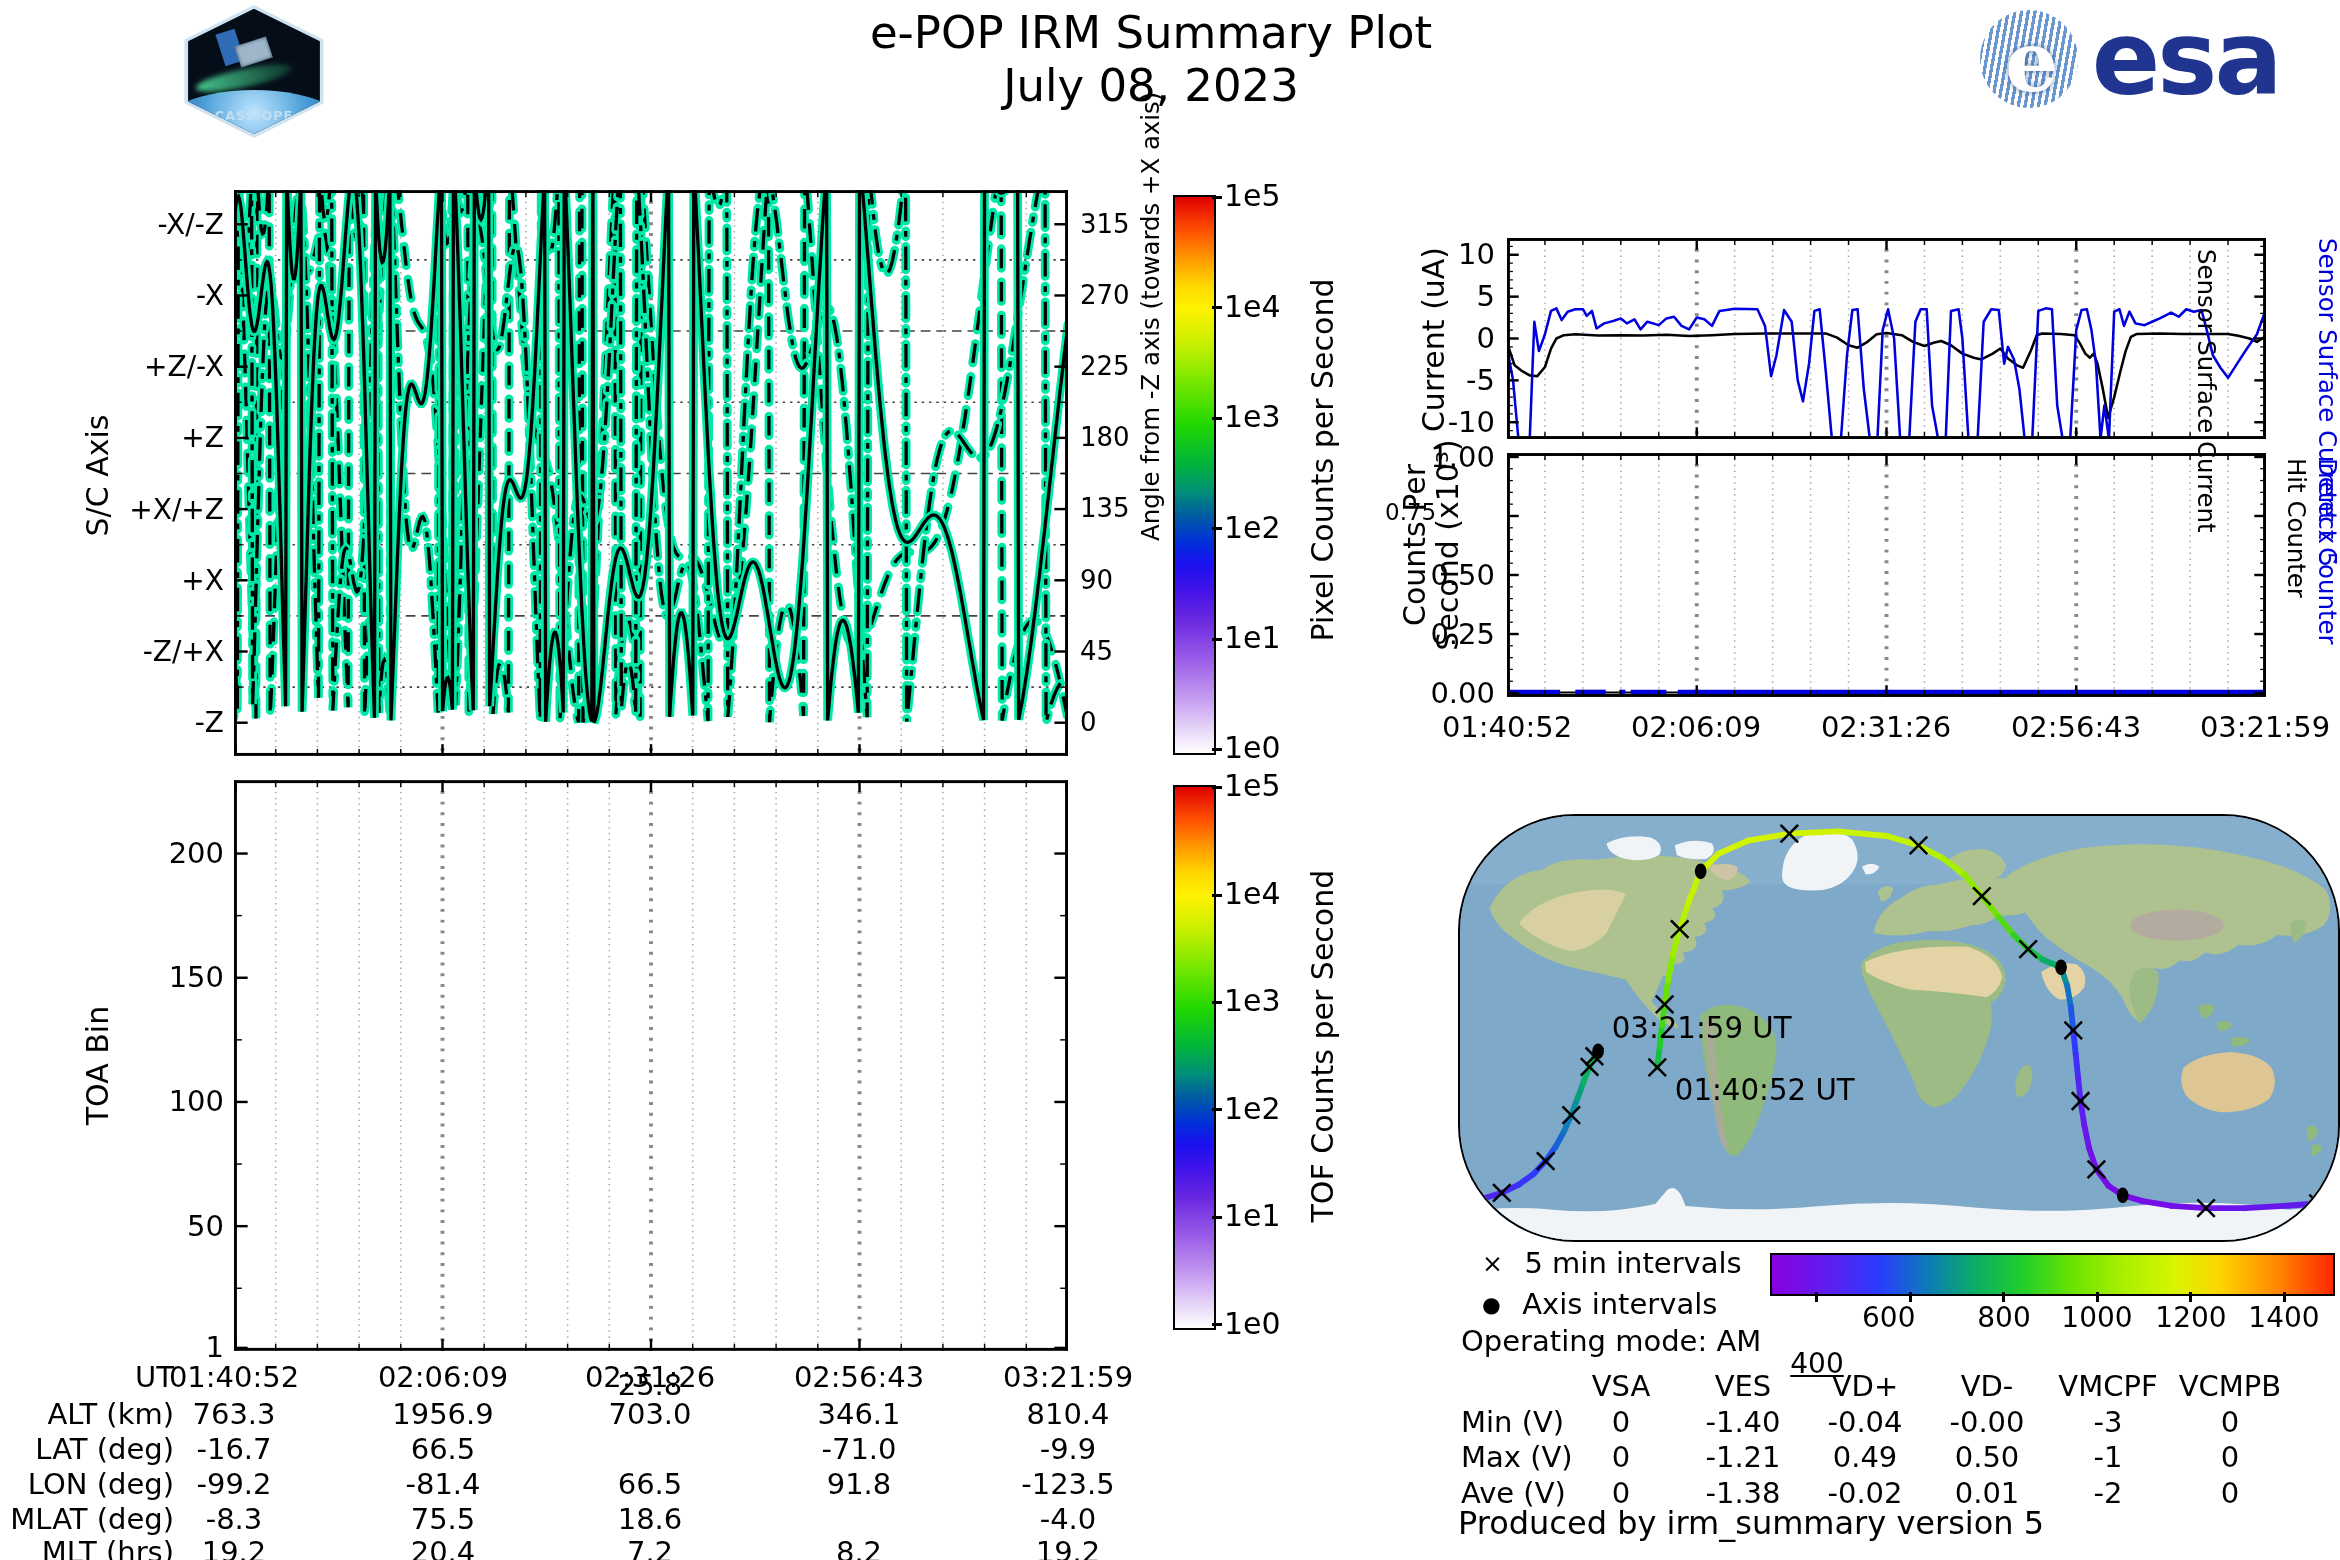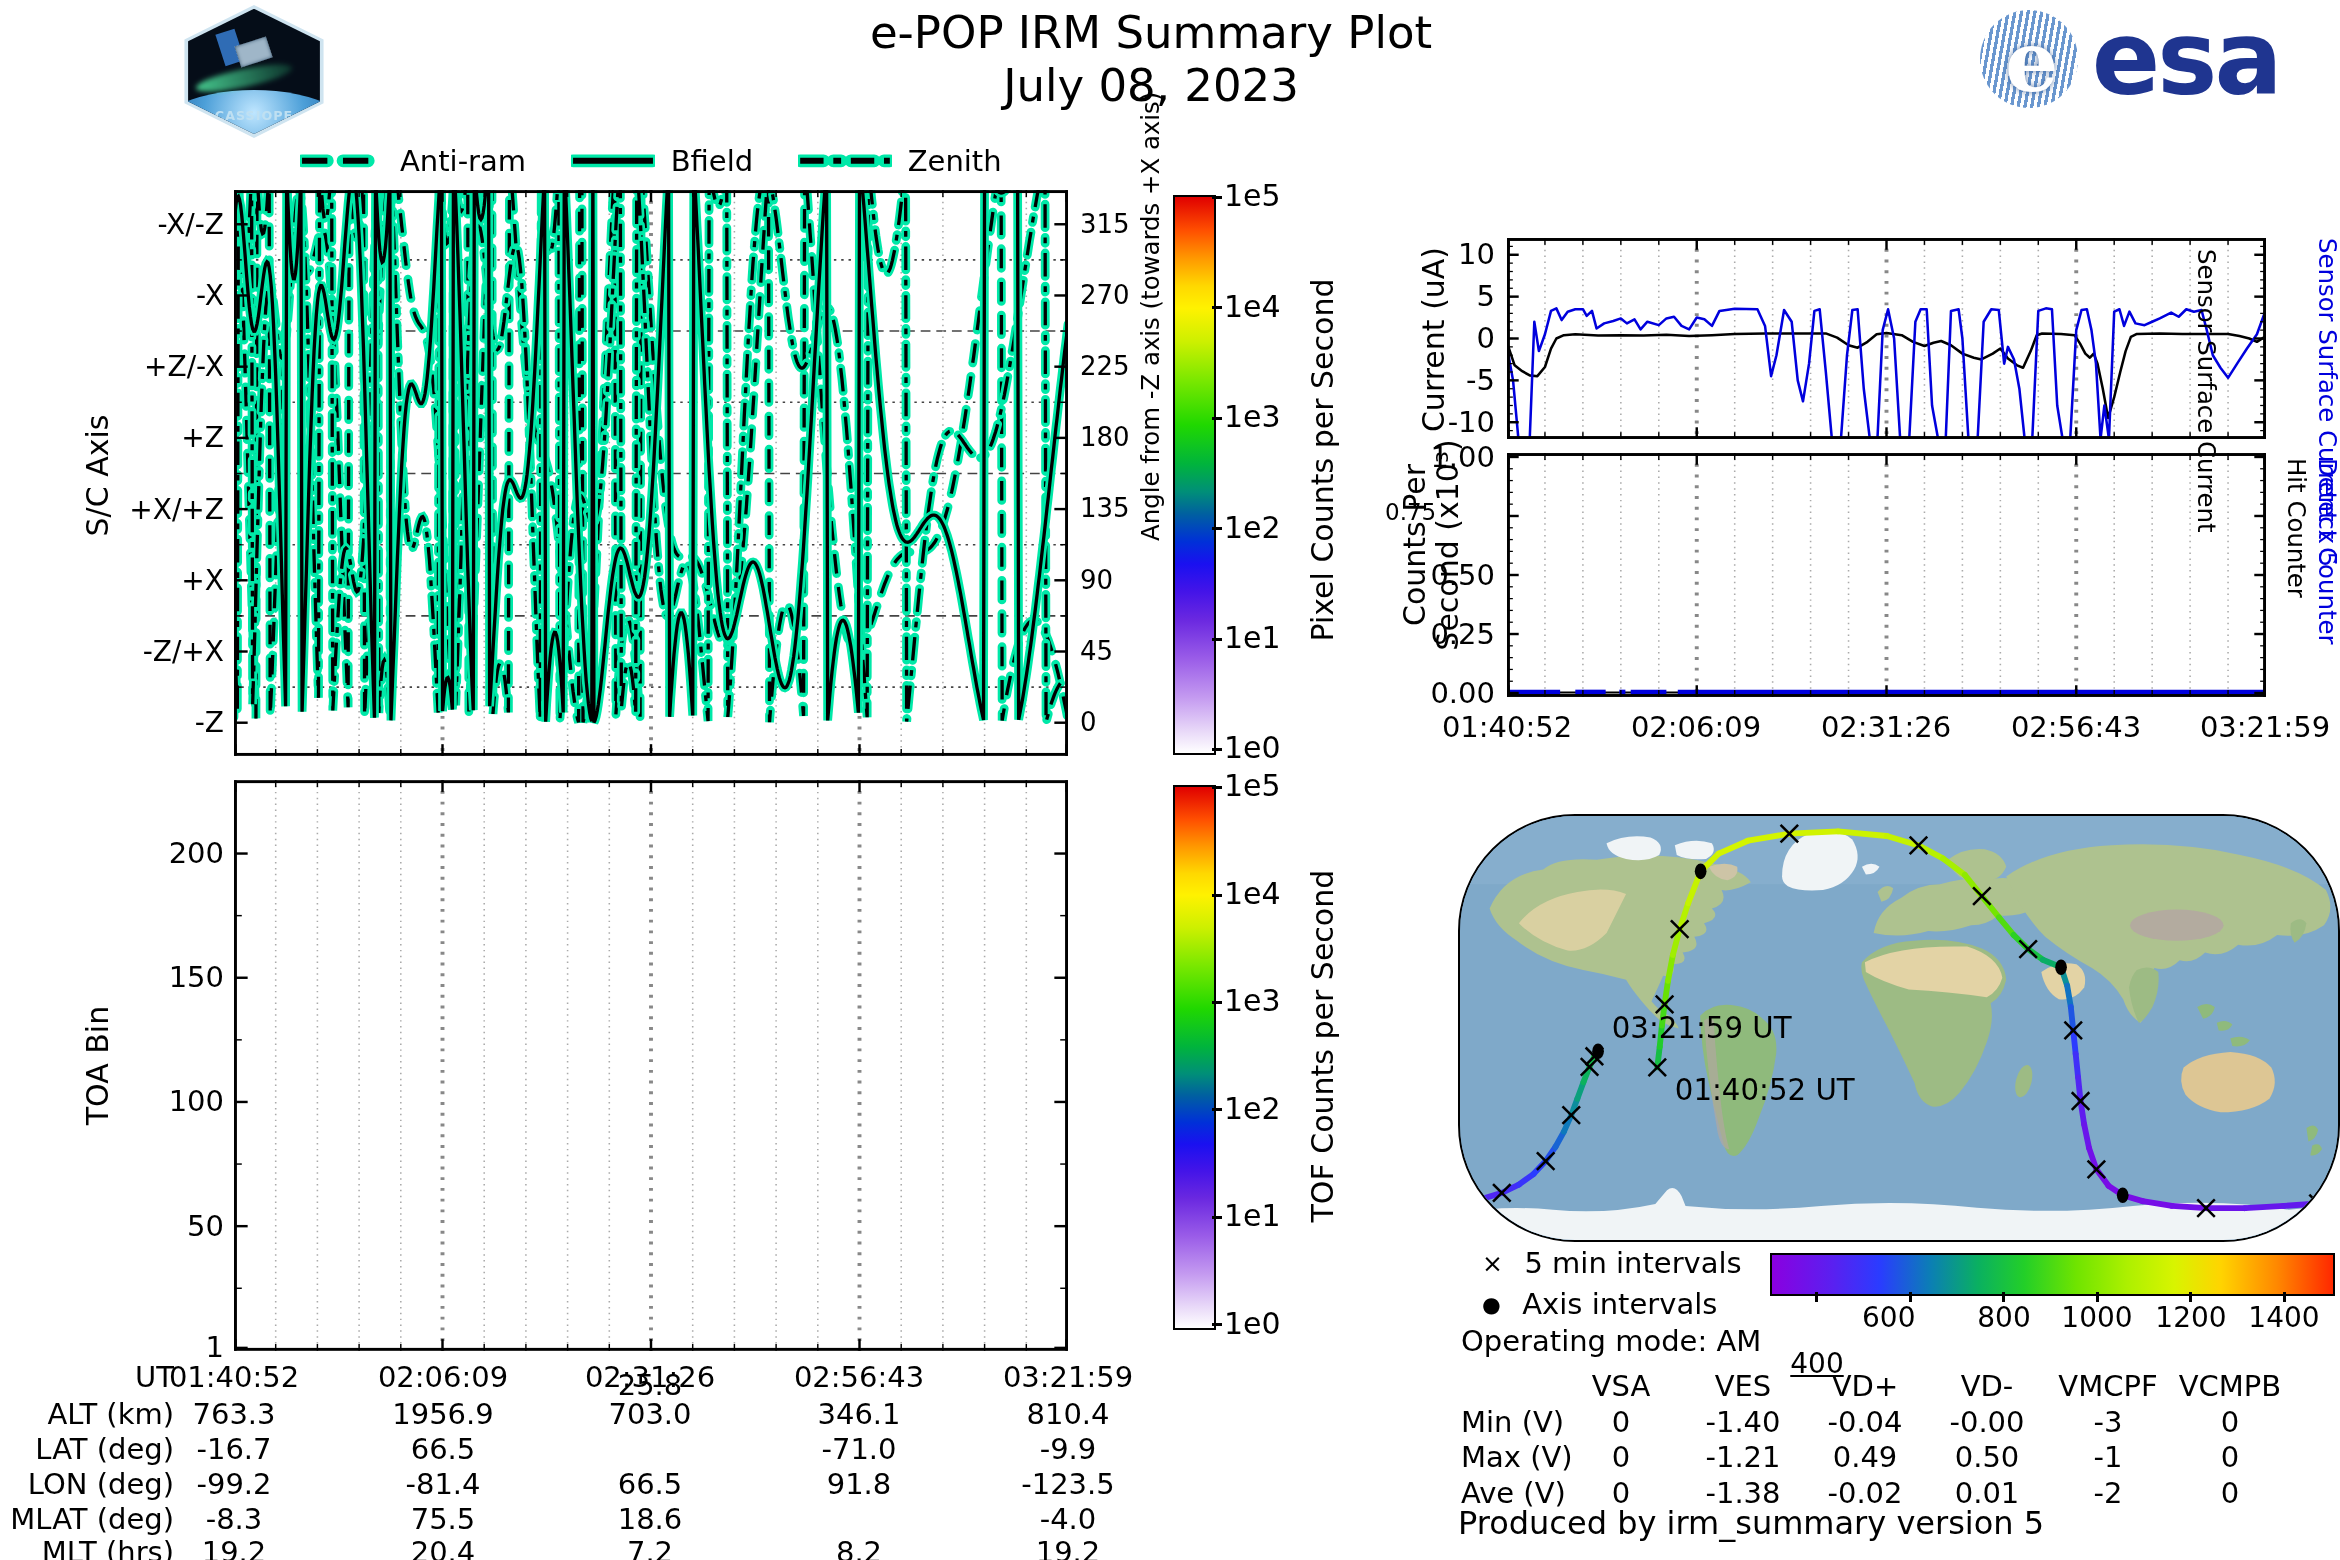--- a/index.html
+++ b/index.html
@@ -59,43 +59,20 @@
   </div>
   <div class="abs title" style="left:683px;top:59px;width:936px;">July 08, 2023</div>
 
   <div class="abs" style="left:1980px;top:7.8px;width:359px;height:103px;display:flex;align-items:center;gap:13.7px;">
     <div class="esa-globe">
         <span class="esa-e">e</span>
       </div>
     <div class="esa-word">esa</div>
   </div>
 
-  <div class="abs legend-row" style="left:234px;top:144px;width:834px;">
-    <div class="legend-item">
-      <svg width="84" height="15.6" viewBox="0 0 86 16">
-        <line x1="2" y1="8" x2="84" y2="8" stroke="#00e8a8" stroke-width="13" stroke-dasharray="26 16" stroke-linecap="round"></line>
-        <line x1="2" y1="8" x2="84" y2="8" stroke="#000" stroke-width="6" stroke-dasharray="26 16"></line>
-      </svg>
-      <span>Anti-ram</span>
-    </div>
-    <div class="legend-item">
-      <svg width="84" height="15.6" viewBox="0 0 86 16">
-        <line x1="2" y1="8" x2="84" y2="8" stroke="#00e8a8" stroke-width="13" stroke-linecap="round"></line>
-        <line x1="2" y1="8" x2="84" y2="8" stroke="#000" stroke-width="6"></line>
-      </svg>
-      <span>Bfield</span>
-    </div>
-    <div class="legend-item">
-      <svg width="94" height="15.6" viewBox="0 0 96 16">
-        <line x1="2" y1="8" x2="94" y2="8" stroke="#00e8a8" stroke-width="13" stroke-dasharray="24 10 8 10" stroke-linecap="round"></line>
-        <line x1="2" y1="8" x2="94" y2="8" stroke="#000" stroke-width="6" stroke-dasharray="24 10 8 10"></line>
-      </svg>
-      <span>Zenith</span>
-    </div>
-  </div>
 
   <div class="abs axlab rot-ccw" style="left:29px;top:458px;width:137px;text-align:center;">S/C Axis</div>
   <svg id="scPlot" class="abs" style="left:234px;top:190px;" width="834" height="566" viewBox="0 0 855 580">
       <line x1="0" y1="71.5" x2="855" y2="71.5" stroke="#444" stroke-width="1.6" stroke-dasharray="2.5 5"></line>
       <line x1="0" y1="144.5" x2="855" y2="144.5" stroke="#444" stroke-width="1.6" stroke-dasharray="10 6"></line>
       <line x1="0" y1="217.5" x2="855" y2="217.5" stroke="#444" stroke-width="1.6" stroke-dasharray="2.5 5"></line>
       <line x1="0" y1="290.5" x2="855" y2="290.5" stroke="#444" stroke-width="1.6" stroke-dasharray="10 6"></line>
       <line x1="0" y1="363.5" x2="855" y2="363.5" stroke="#444" stroke-width="1.6" stroke-dasharray="2.5 5"></line>
       <line x1="0" y1="436.5" x2="855" y2="436.5" stroke="#444" stroke-width="1.6" stroke-dasharray="10 6"></line>
       <line x1="0" y1="509.5" x2="855" y2="509.5" stroke="#444" stroke-width="1.6" stroke-dasharray="2.5 5"></line>

